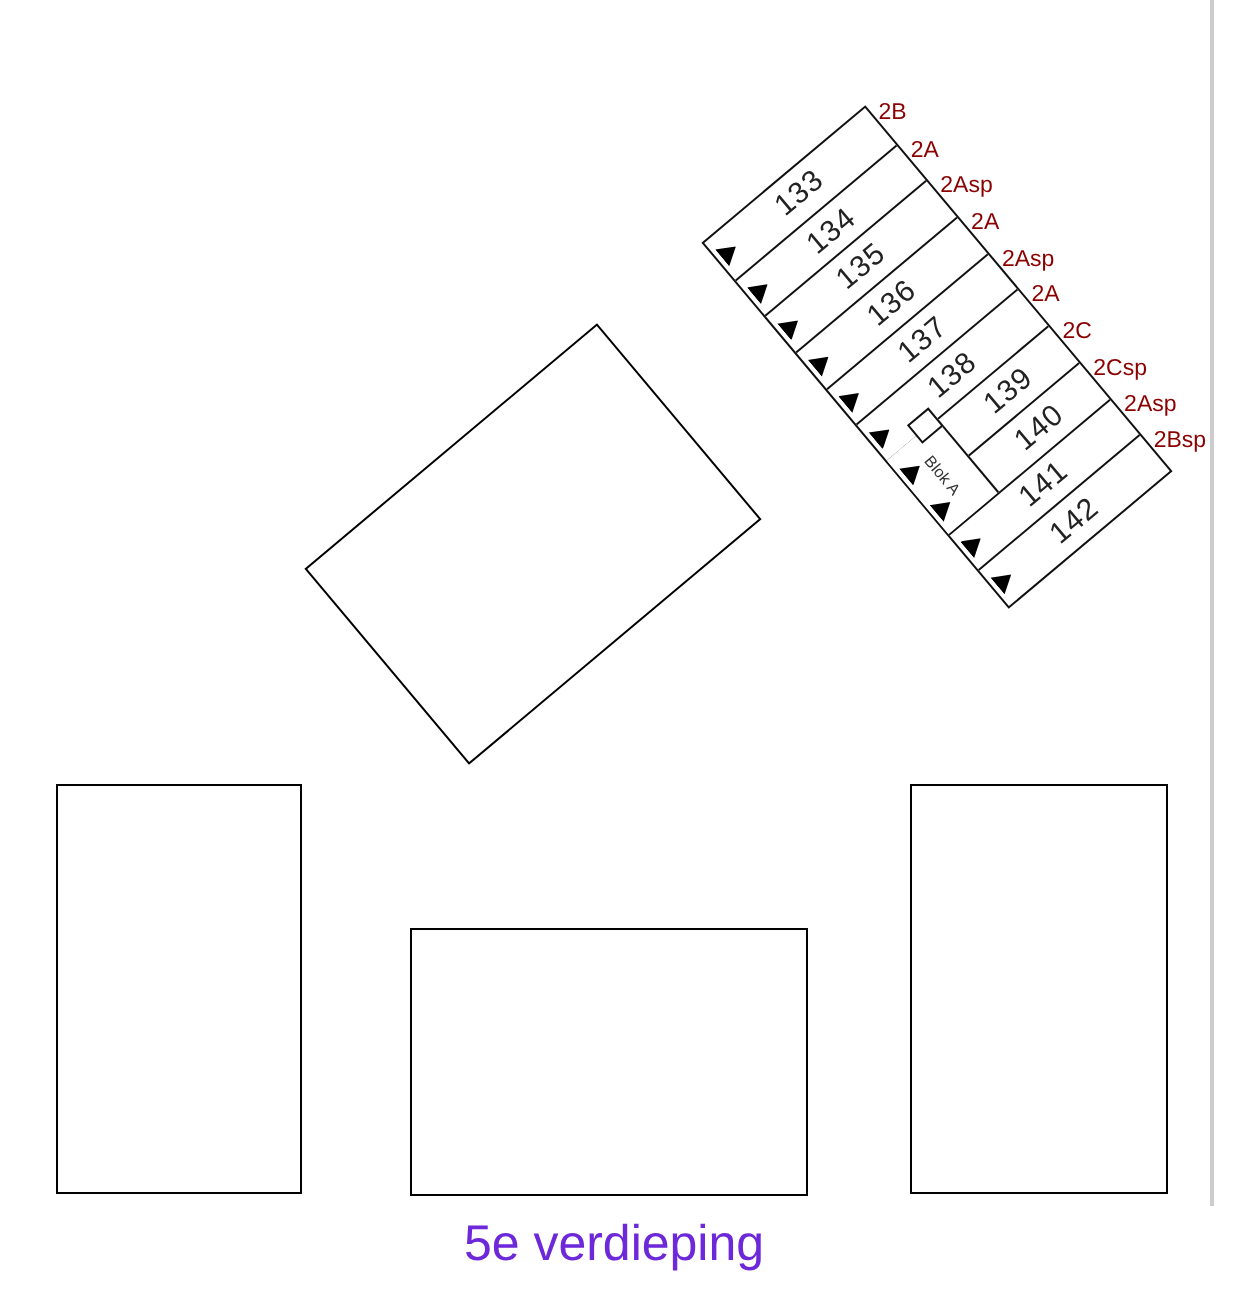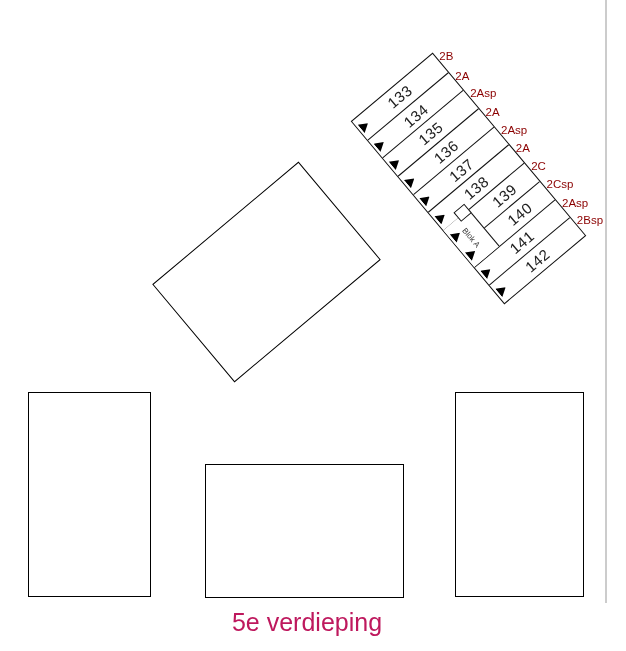--- a/index.html
+++ b/index.html
@@ -37,21 +37,21 @@
     clip-path:polygon(0 0,0 100%,100% 50%);z-index:3;
   }
   .blok-a-zone{
     position:absolute;left:0;top:142.2px;width:33px;height:47.4px;background:#fff;
     border-right:1px solid #111;z-index:2;display:flex;align-items:center;justify-content:center;box-sizing:border-box;
   }
   .blok-a-zone span{transform:rotate(90deg);font-size:8px;color:#333;white-space:nowrap;}
   .core-step{position:absolute;left:19px;top:135px;width:14px;height:12px;border:1px solid #111;background:#fff;z-index:2;box-sizing:border-box;}
 
   
-  #caption{position:absolute;left:0;top:608px;width:614px;text-align:center;font-size:25px;color:#be185d;}
+  #caption{position:absolute;left:0;top:608px;width:614px;text-align:center;font-size:25px;color:#6d28d9;}
   #edge-line{position:absolute;left:605px;top:0;width:2px;height:603px;background:#cccccc;}
 </style>
 </head>
 <body>
 
 <div id="canvas">
 
   <div id="block-a">
     <div class="rows">
         <div class="unit-row">

